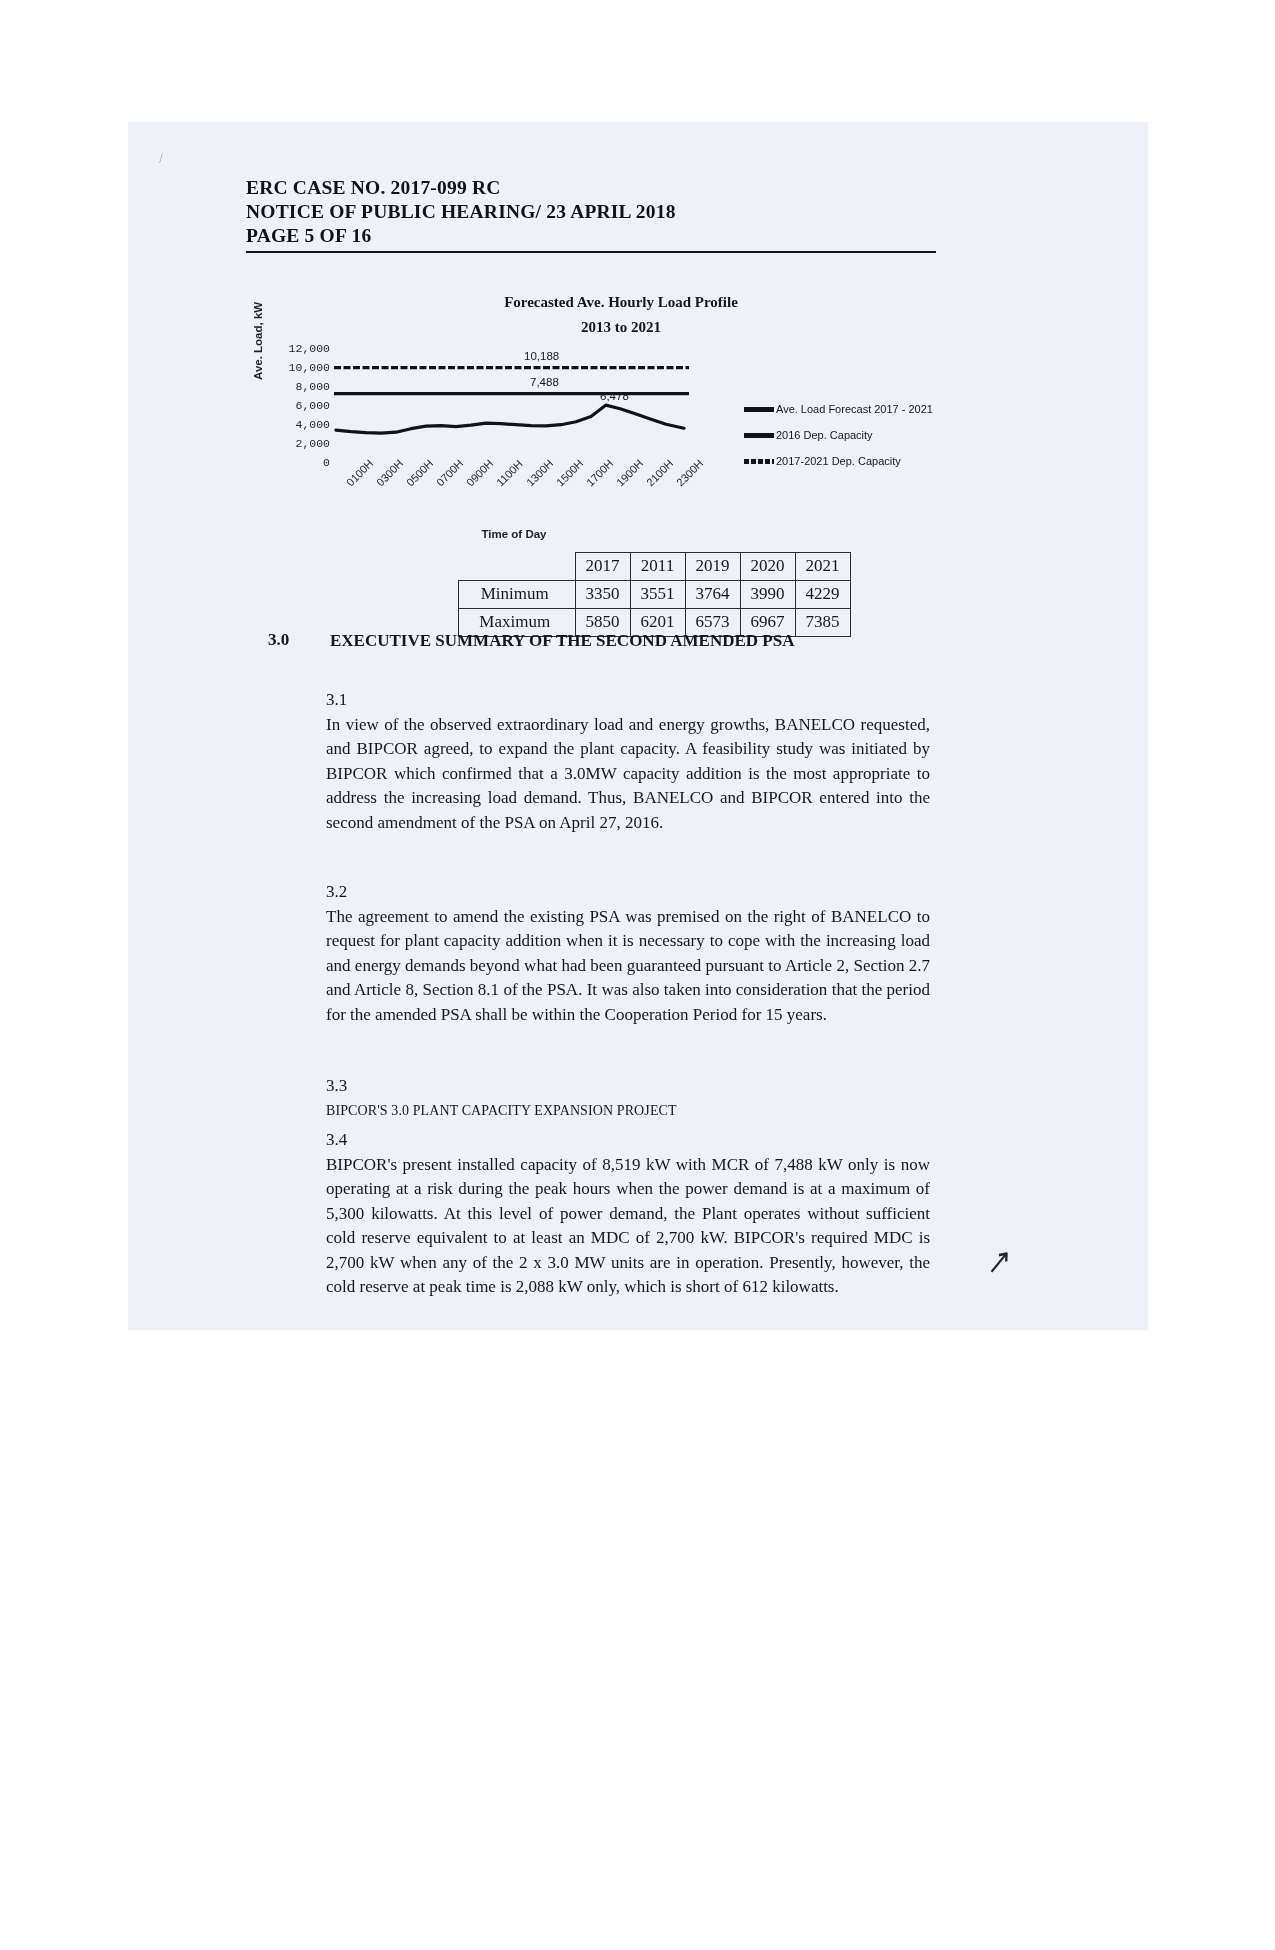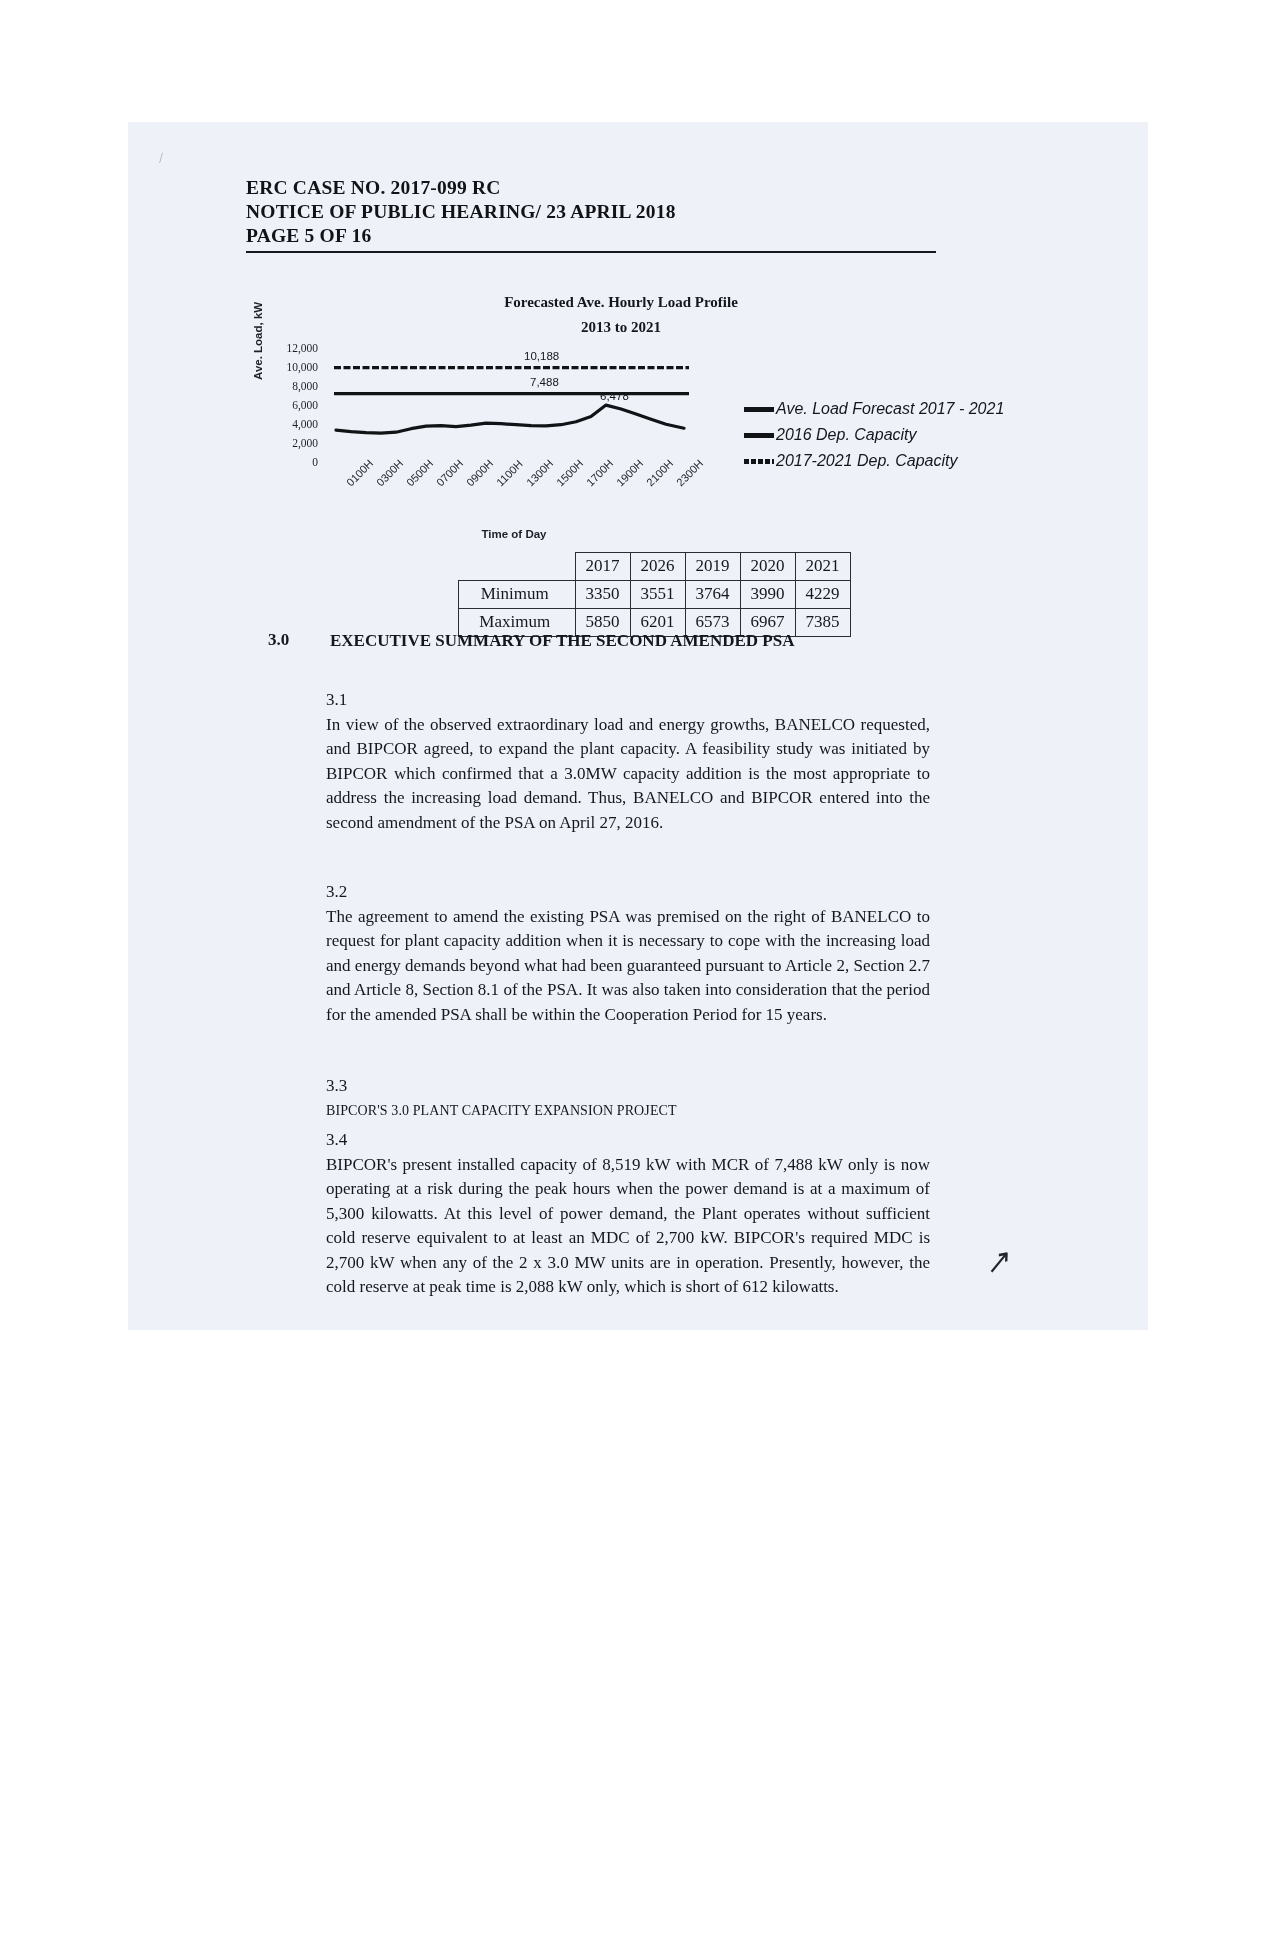--- a/index.html
+++ b/index.html
@@ -106,22 +106,22 @@
   }
   .y-ticks {
     position: absolute;
     left: 20px;
     top: 0;
     width: 64px;
     height: 124px;
   }
   .y-tick {
     position: absolute;
-    right: 12px;
-    font-family: Liberation Serif, serif;
+    right: 0;
+    font-family: Liberation Mono, monospace;
     font-size: 11.5px;
     color: #1d2026;
     text-align: left;
     white-space: nowrap;
   }
   .plot {
     position: absolute;
     left: 88px;
     top: 0;
     width: 360px;
@@ -180,24 +180,23 @@
     background: #111317;
     margin-right: 2px;
     flex: 0 0 auto;
   }
   .legend-swatch.dashed {
     height: 5px;
     background: repeating-linear-gradient(to right, #111317 0 5px, #eff1f9 5px 7px);
   }
   .legend-label {
     font-family: "Liberation Sans", sans-serif;
-    font-size: 16px;
-    color: #14171c;
-    white-space: nowrap;
-    font-style: italic;
+    font-size: 11px;
+    color: #14171c;
+    white-space: nowrap;
   }
   
   .minmax-table {
     position: absolute;
     left: 330px;
     top: 430px;
     border-collapse: collapse;
     font-family: "Liberation Serif", serif;
     font-size: 17px;
     color: #14171c;
@@ -366,21 +365,21 @@
         </div>
 
       </div>
     </div>
 
     <table class="minmax-table">
       <tbody>
           <tr>
         <td class="corner"></td>
         <td>2017</td>
-        <td>2026</td>
+        <td>2011</td>
         <td>2019</td>
         <td>2020</td>
         <td>2021</td>
       </tr>
       <tr>
         <td class="rowhead">Minimum</td>
         <td>3350</td>
         <td>3551</td>
         <td>3764</td>
         <td>3990</td>

